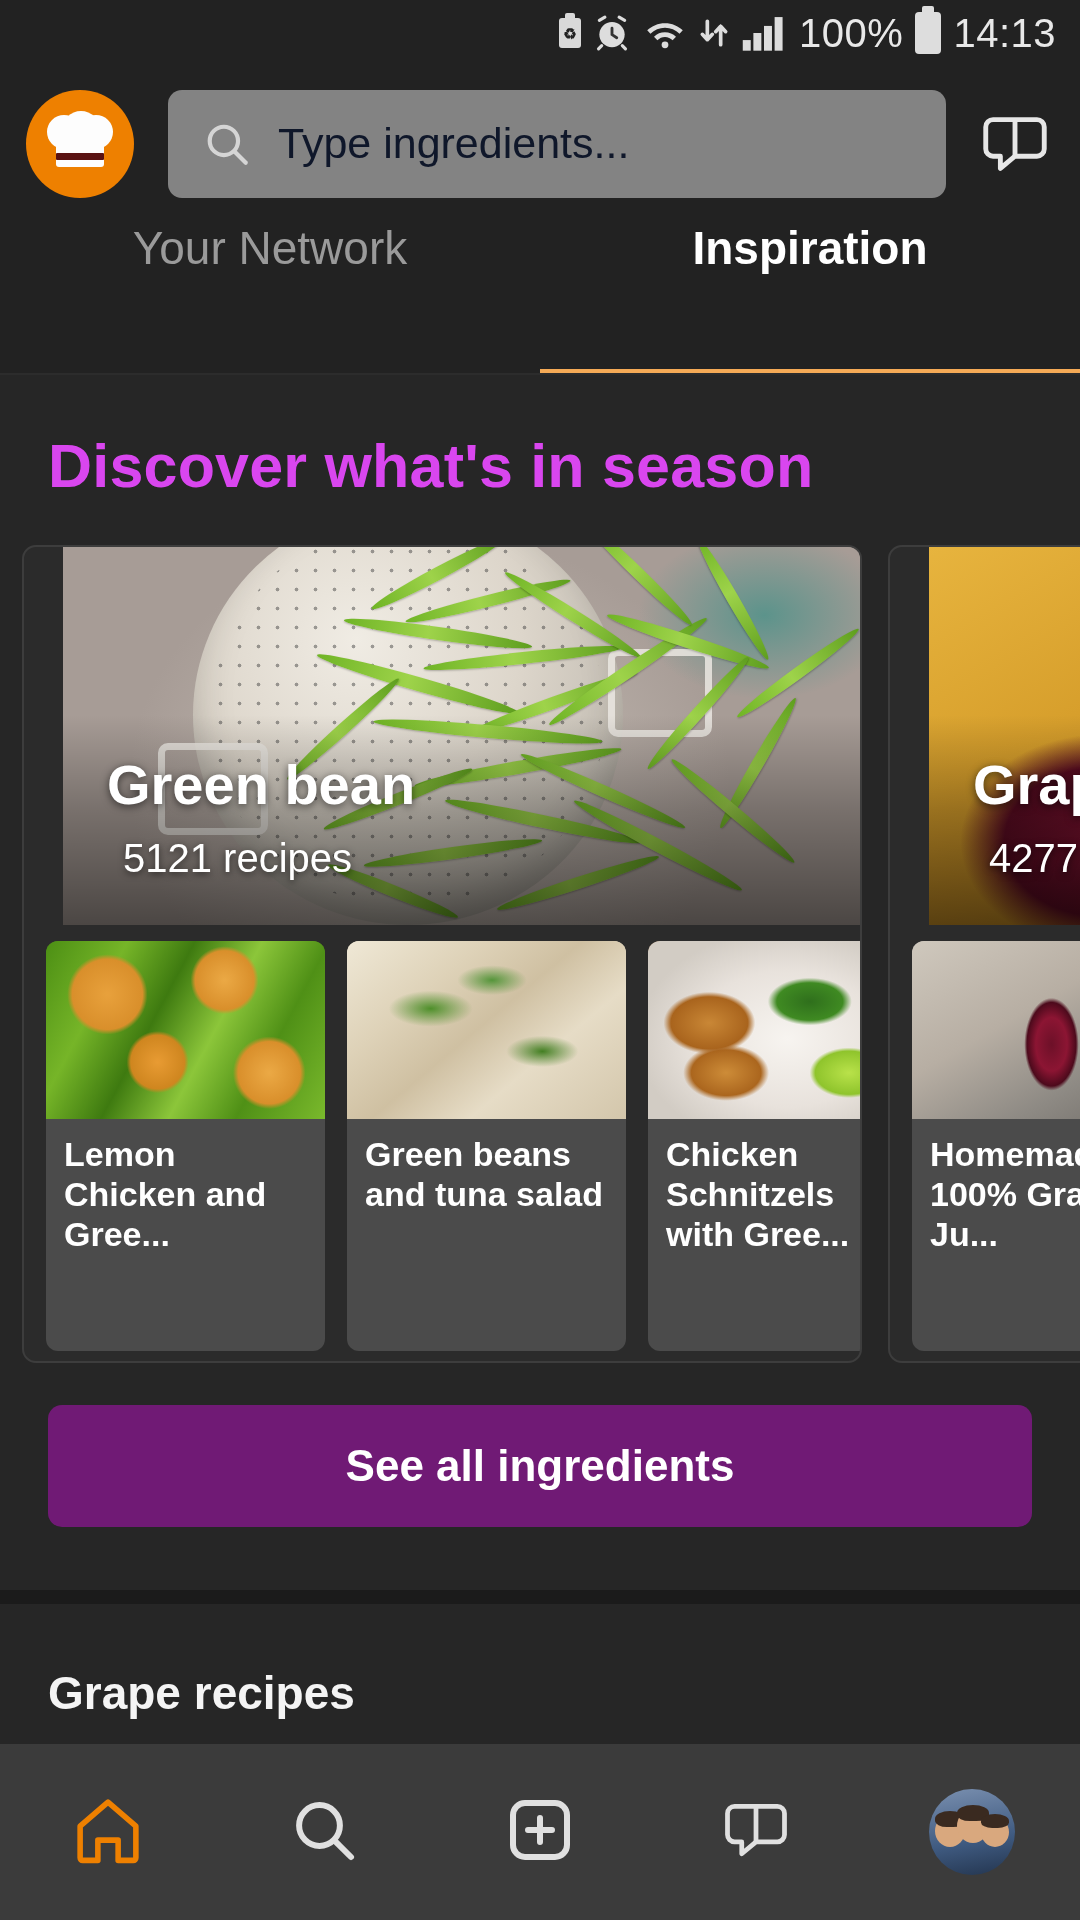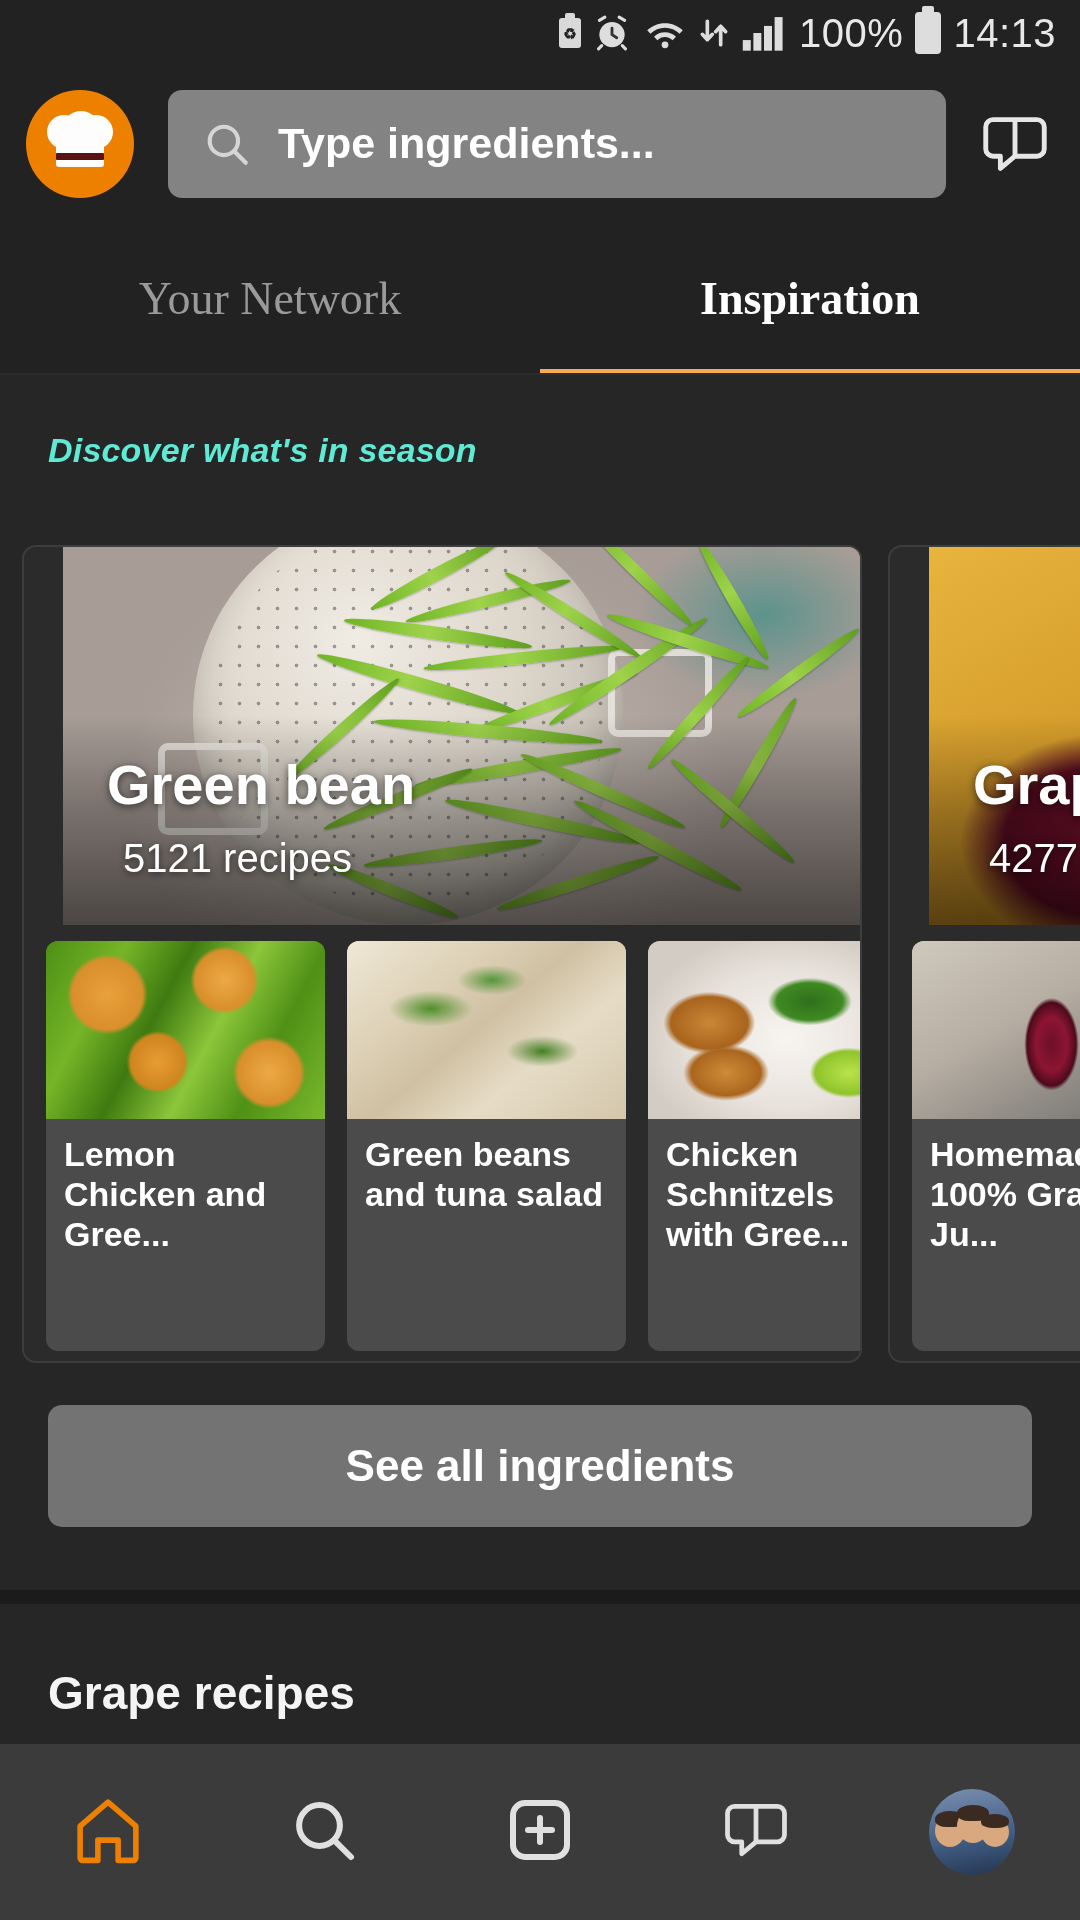--- a/index.html
+++ b/index.html
@@ -65,52 +65,52 @@
     background:#5a1212; border-radius:1px;
   }
 
   .searchbar {
     flex:1; height:108px; margin-left:34px; margin-right:30px;
     background:#838383; border-radius:14px;
     display:flex; align-items:center; padding:0 34px; gap:26px;
   }
   .search-icon-c { width:50px; height:50px; flex:0 0 auto; }
   .search-placeholder {
-    color:#ffffff; font-size:43px; font-weight:700; white-space:nowrap;
+    color:#0f172a; font-size:43px; font-weight:400; white-space:nowrap;
   }
   .header-chat { width:78px; height:78px; flex:0 0 auto; }
 
   
   .tabbar {
     position:absolute; top:221px; left:0; width:1080px; height:154px;
     background:#222222; display:flex;
   }
   .tab {
-    flex:1; display:flex; align-items:center; justify-content:center;
-    position:relative; height:154px;font-family:Liberation Serif, serif;
+    flex:1; display:flex; align-items:flex-start; justify-content:center;
+    position:relative; height:154px;
   }
   .tab-label { font-size:46px; font-weight:400; color:#9a9a9a; }
   .tab.active .tab-label { color:#ffffff; font-weight:700; }
   .tab-underline {
     position:absolute; bottom:0; left:0; width:100%; height:6px;
     background:#f5aa56;
   }
   .tabbar-divider {
     position:absolute; top:373px; left:0; width:1080px; height:2px;
     background:#2c2c2c;
   }
 
   
   .content {
     position:absolute; top:375px; left:0; width:1080px; height:1215px;
     background:#262626; overflow:hidden;
   }
   .section-title {
-    color:#5eead4; font-size:34px; font-weight:700;
-    padding:56px 0 0 48px; letter-spacing:0.2px;font-style:italic;
+    color:#d946ef; font-size:61px; font-weight:700;
+    padding:56px 0 0 48px; letter-spacing:0.2px;
   }
 
   .carousel {
     position:absolute; top:170px; left:0; width:1080px; height:820px;
     display:flex; gap:26px; padding-left:22px;
   }
   .season-card {
     flex:0 0 auto; width:840px; height:818px;
     border:2px solid #3d3d3d; border-radius:14px;
     background:#2b2b2b; overflow:hidden; position:relative;padding-left:39px;
@@ -224,21 +224,21 @@
 
   
   .hero-grape {
     background:
       radial-gradient(ellipse 200px 150px at 22% 78%, #7d1230 0%, #5a0c22 50%, transparent 72%),
       linear-gradient(150deg,#e7b43e 0%, #d79f2c 30%, #b8801f 58%, #8c5d18 100%);
   }
 
   .see-all {
     position:absolute; top:1030px; left:48px; width:984px; height:122px;
-    background:#737373; border-radius:14px;
+    background:#701a75; border-radius:14px;
     display:flex; align-items:center; justify-content:center;
   }
   .see-all-label { color:#ffffff; font-size:44px; font-weight:700; }
 
   .divider-gap {
     position:absolute; top:1590px; left:0; width:1080px; height:14px;
     background:#1b1b1b;
   }
   .recent-wrap {
     position:absolute; top:1604px; left:0; width:1080px; height:140px;

